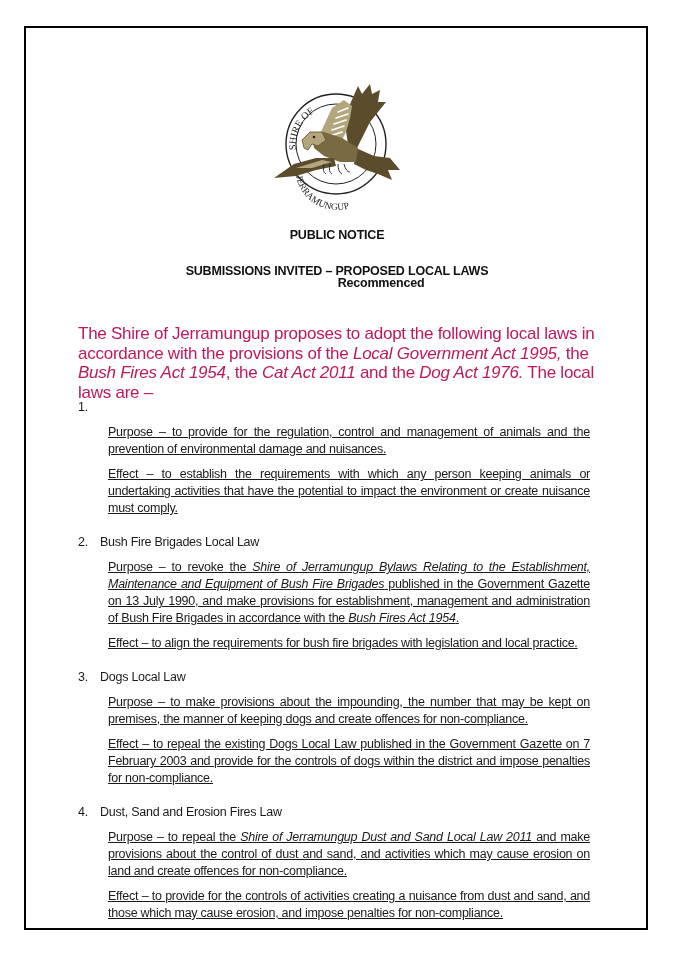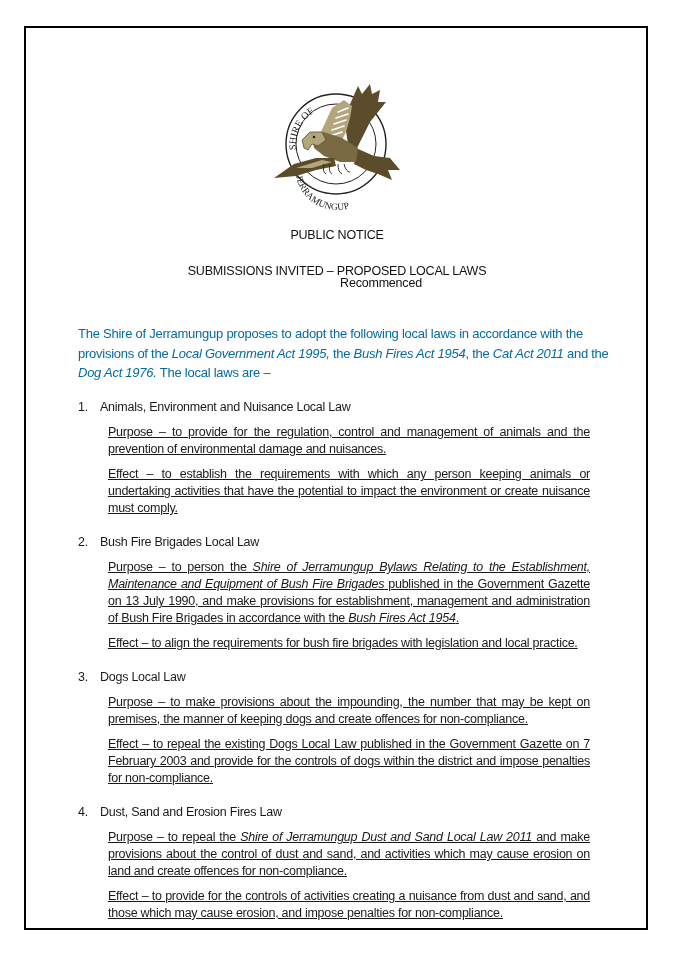--- a/index.html
+++ b/index.html
@@ -30,36 +30,36 @@
       top: 78px;
       width: 140px;
       height: 136px;
     }
     .logo svg { width: 100%; height: 100%; display: block; }
     .heading {
       position: absolute;
       left: 0;
       width: 674px;
       text-align: center;
-      font-weight: normal;
+      font-weight: bold;
       font-size: 12.5px;
       color: #111;
       letter-spacing: -0.2px;
     }
     .h-public { top: 228px; }
     .h-sub { top: 264px; }
     .h-rec { top: 276px; margin-left: 44px; }
     .intro {
       position: absolute;
       left: 78px;
       top: 324px;
       width: 540px;
-      font-size: 13px;
+      font-size: 17px;
       line-height: 19.5px;
-      color: #0369a1;
+      color: #be185d;
       letter-spacing: -0.25px;
     }
     .laws {
       position: absolute;
       left: 78px;
       top: 399px;
       width: 520px;
     }
     .law {
       position: relative;
@@ -144,35 +144,34 @@
 <div class="heading h-sub">SUBMISSIONS INVITED – PROPOSED LOCAL LAWS</div>
 <div class="heading h-rec">Recommenced</div>
 
 <div class="intro"><span>The Shire of Jerramungup proposes to adopt the following local laws in accordance with the provisions of the </span><i>Local Government Act 1995,</i><span> the </span><i>Bush Fires Act 1954</i><span>, the </span><i>Cat Act 2011</i><span> and the </span><i>Dog Act 1976.</i><span>  The local laws are –</span></div>
 
 <div class="laws">
 
   <div class="law">
     <div class="law-head">
       <span class="law-num">1.</span>
-      <span>Animals, Environment and Nuisance Local Law</span>
     </div>
     <div class="law-body">
       <p>Purpose – to provide for the regulation, control and management of animals and the prevention of environmental damage and nuisances.</p>
       <p>Effect – to establish the requirements with which any person keeping animals or undertaking activities that have the potential to impact the environment or create nuisance must comply.</p>
     </div>
   </div>
 
   <div class="law">
     <div class="law-head">
       <span class="law-num">2.</span>
       <span>Bush Fire Brigades Local Law</span>
     </div>
     <div class="law-body">
-      <p><span>Purpose – to person the </span><i>Shire of Jerramungup Bylaws Relating to the Establishment, Maintenance and Equipment of Bush Fire Brigades</i><span> published in the Government Gazette on 13 July 1990, and make provisions for establishment, management and administration of Bush Fire Brigades in accordance with the </span><i>Bush Fires Act 1954</i><span>.</span></p>
+      <p><span>Purpose – to revoke the </span><i>Shire of Jerramungup Bylaws Relating to the Establishment, Maintenance and Equipment of Bush Fire Brigades</i><span> published in the Government Gazette on 13 July 1990, and make provisions for establishment, management and administration of Bush Fire Brigades in accordance with the </span><i>Bush Fires Act 1954</i><span>.</span></p>
       <p>Effect – to align the requirements for bush fire brigades with legislation and local practice.</p>
     </div>
   </div>
 
   <div class="law">
     <div class="law-head">
       <span class="law-num">3.</span>
       <span>Dogs Local Law</span>
     </div>
     <div class="law-body">

